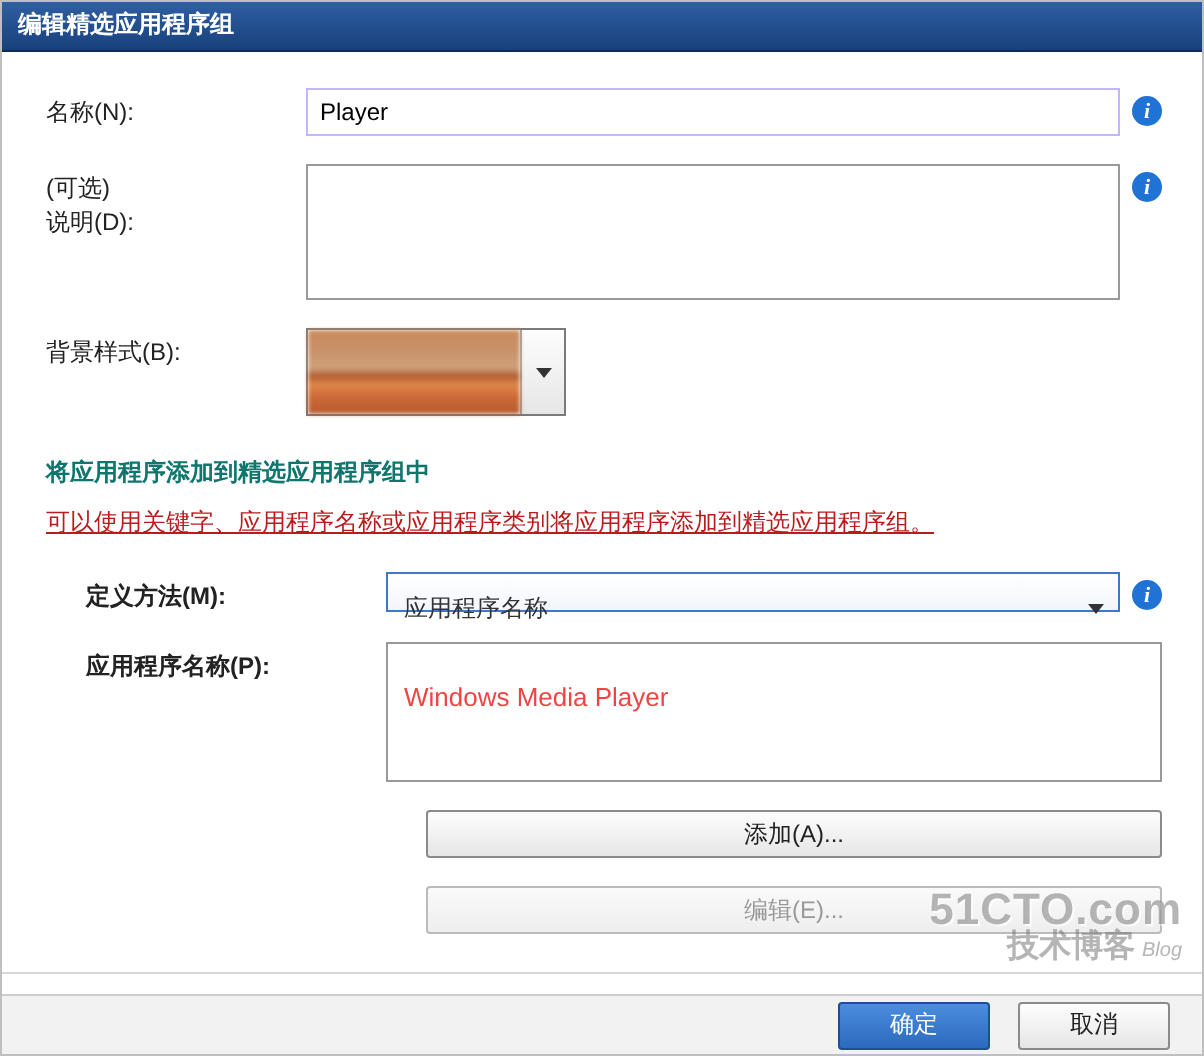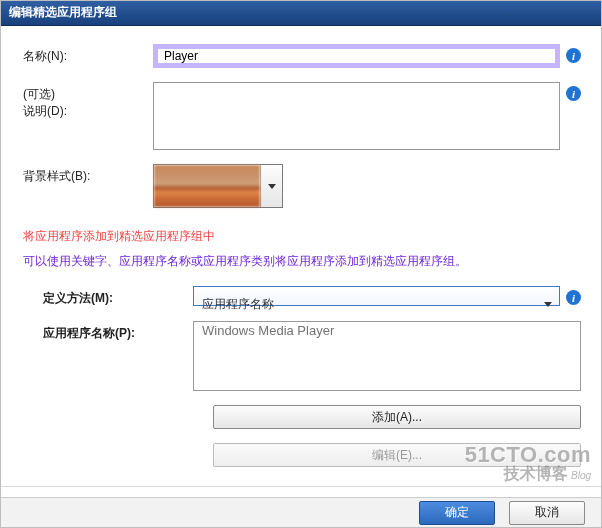--- a/index.html
+++ b/index.html
@@ -54,21 +54,21 @@
     font-family: Georgia, serif;
     font-weight: bold;
     font-size: 11px;
     margin-left: 6px;
     margin-top: 4px;
     flex: 0 0 15px;
   }
   .text-input {
     flex: 1;
     height: 24px;
-    border: 5px solid #c4b5fd;
+    border: 1px solid #c4b5fd;
     padding: 0 6px;
     font-size: 12px;
     font-family: inherit;
   }
   .text-area {
     flex: 1;
     height: 68px;
     border: 1px solid #999;
     padding: 4px 6px;
     font-size: 12px;
@@ -95,29 +95,30 @@
     display: flex; align-items: center; justify-content: center;
     cursor: pointer;
   }
   .arrow-down {
     width: 0; height: 0;
     border-left: 4px solid transparent;
     border-right: 4px solid transparent;
     border-top: 5px solid #333;
   }
   .section-heading {
-    font-weight: normal;
-    font-size: 12px;
-    color: #ef4444;
+    font-weight: bold;
+    font-size: 12px;
+    color: #0f766e;
     margin-top: 20px;
     margin-bottom: 8px;
   }
   .section-help {
-    color: #6d28d9;
+    color: #b91c1c;
     margin-bottom: 16px;
+    text-decoration: underline;
   }
   .sub-rows .label-col {
     width: 170px;
     padding-left: 20px;
     font-weight: bold;
   }
   .select {
     flex: 1;
     height: 20px;
     border: 1px solid #3e78c8;
@@ -128,23 +129,23 @@
     cursor: pointer;
   }
   .select-text { flex: 1; }
   .select-arrow {
     width: 14px; display: flex; justify-content: center;
   }
   .list-box {
     flex: 1;
     height: 70px;
     border: 1px solid #999;
-    padding: 1px 8px;
+    padding: 19px 8px;
     font-size: 13px;
-    color: #737373;
+    color: #ef4444;
     overflow: auto;
   }
   .btn-row {
     display: flex;
     gap: 14px;
     margin-left: 190px;
     margin-top: 4px;
     flex-direction: column;
   }
   .btn {

